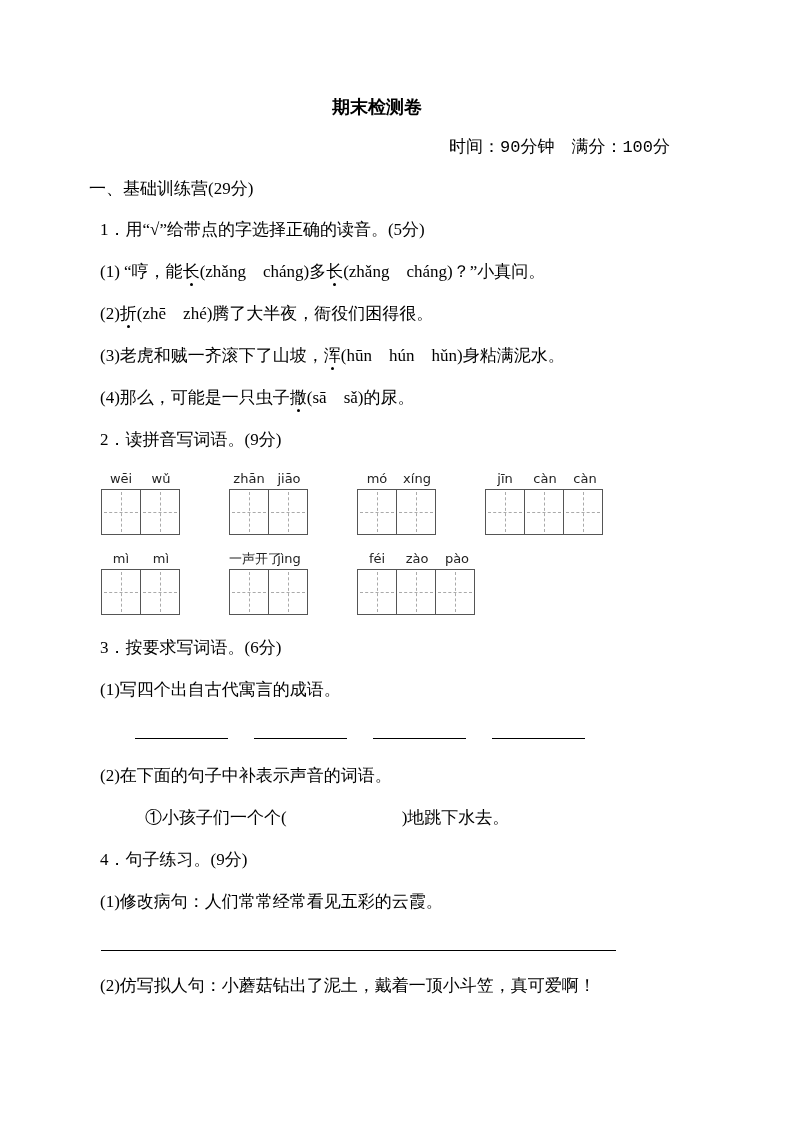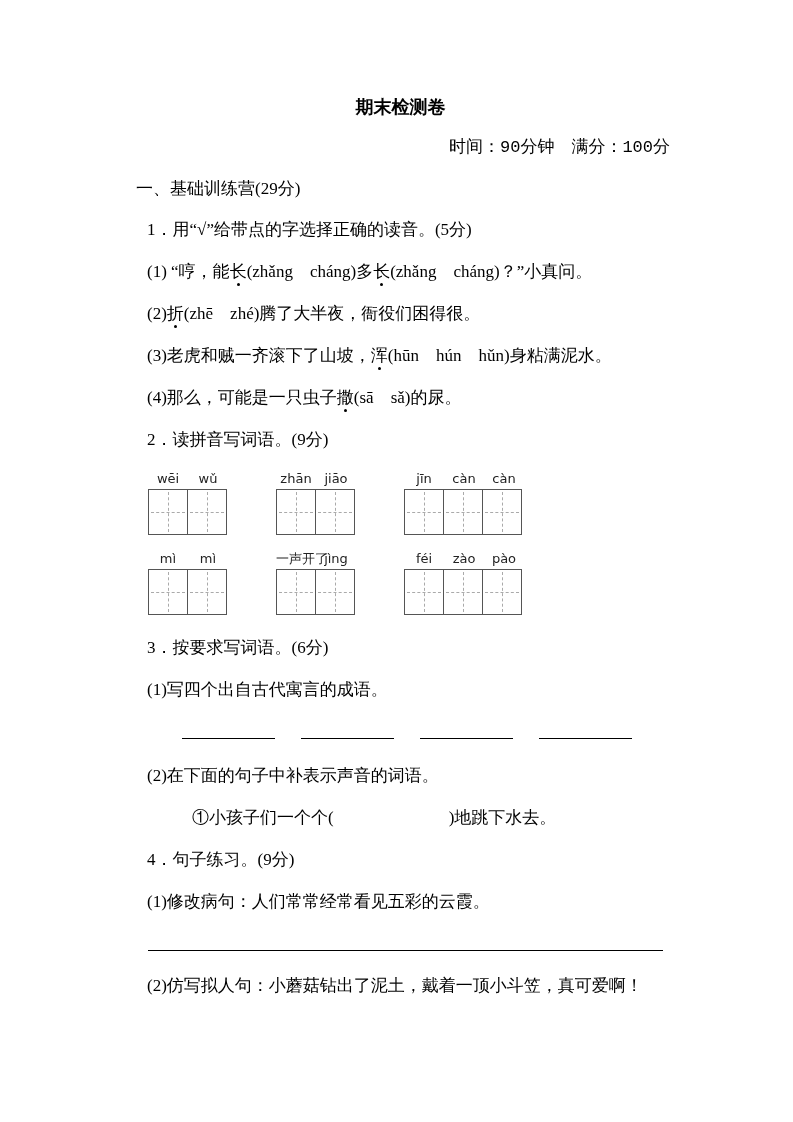--- a/index.html
+++ b/index.html
@@ -4,21 +4,21 @@
 <style>
   * { margin: 0; padding: 0; box-sizing: border-box; }
   html, body { background: #ffffff; }
   body {
     width: 793px;
     min-height: 1122px;
     overflow: hidden;
     color: #000;
     font-family: "Liberation Serif", "DejaVu Serif", serif;
   }
-  .page { padding: 96px 95px 40px 103px; }
+  .page { padding: 96px 95px 40px 56px; }
 
   .title {
     text-align: center;
     font-weight: bold;
     font-size: 18px;
     line-height: 23px;
     margin-bottom: 18px;
   }
   .meta {
     text-align: right;
@@ -157,20 +157,30 @@
         <span class="pin-syl">zhān</span>
           <span class="pin-syl">jiāo</span>
       </div>
       <div class="cells">
         <div class="cell"></div>
           <div class="cell"></div>
       </div>
     </div>
     <div class="pin-group">
       <div class="pin-labels">
+        <span class="pin-syl">mó</span>
+          <span class="pin-syl">xíng</span>
+      </div>
+      <div class="cells">
+        <div class="cell"></div>
+          <div class="cell"></div>
+      </div>
+    </div>
+    <div class="pin-group">
+      <div class="pin-labels">
         <span class="pin-syl">jīn</span>
           <span class="pin-syl">càn</span>
           <span class="pin-syl">càn</span>
       </div>
       <div class="cells">
         <div class="cell"></div>
           <div class="cell"></div>
           <div class="cell"></div>
       </div>
     </div>

